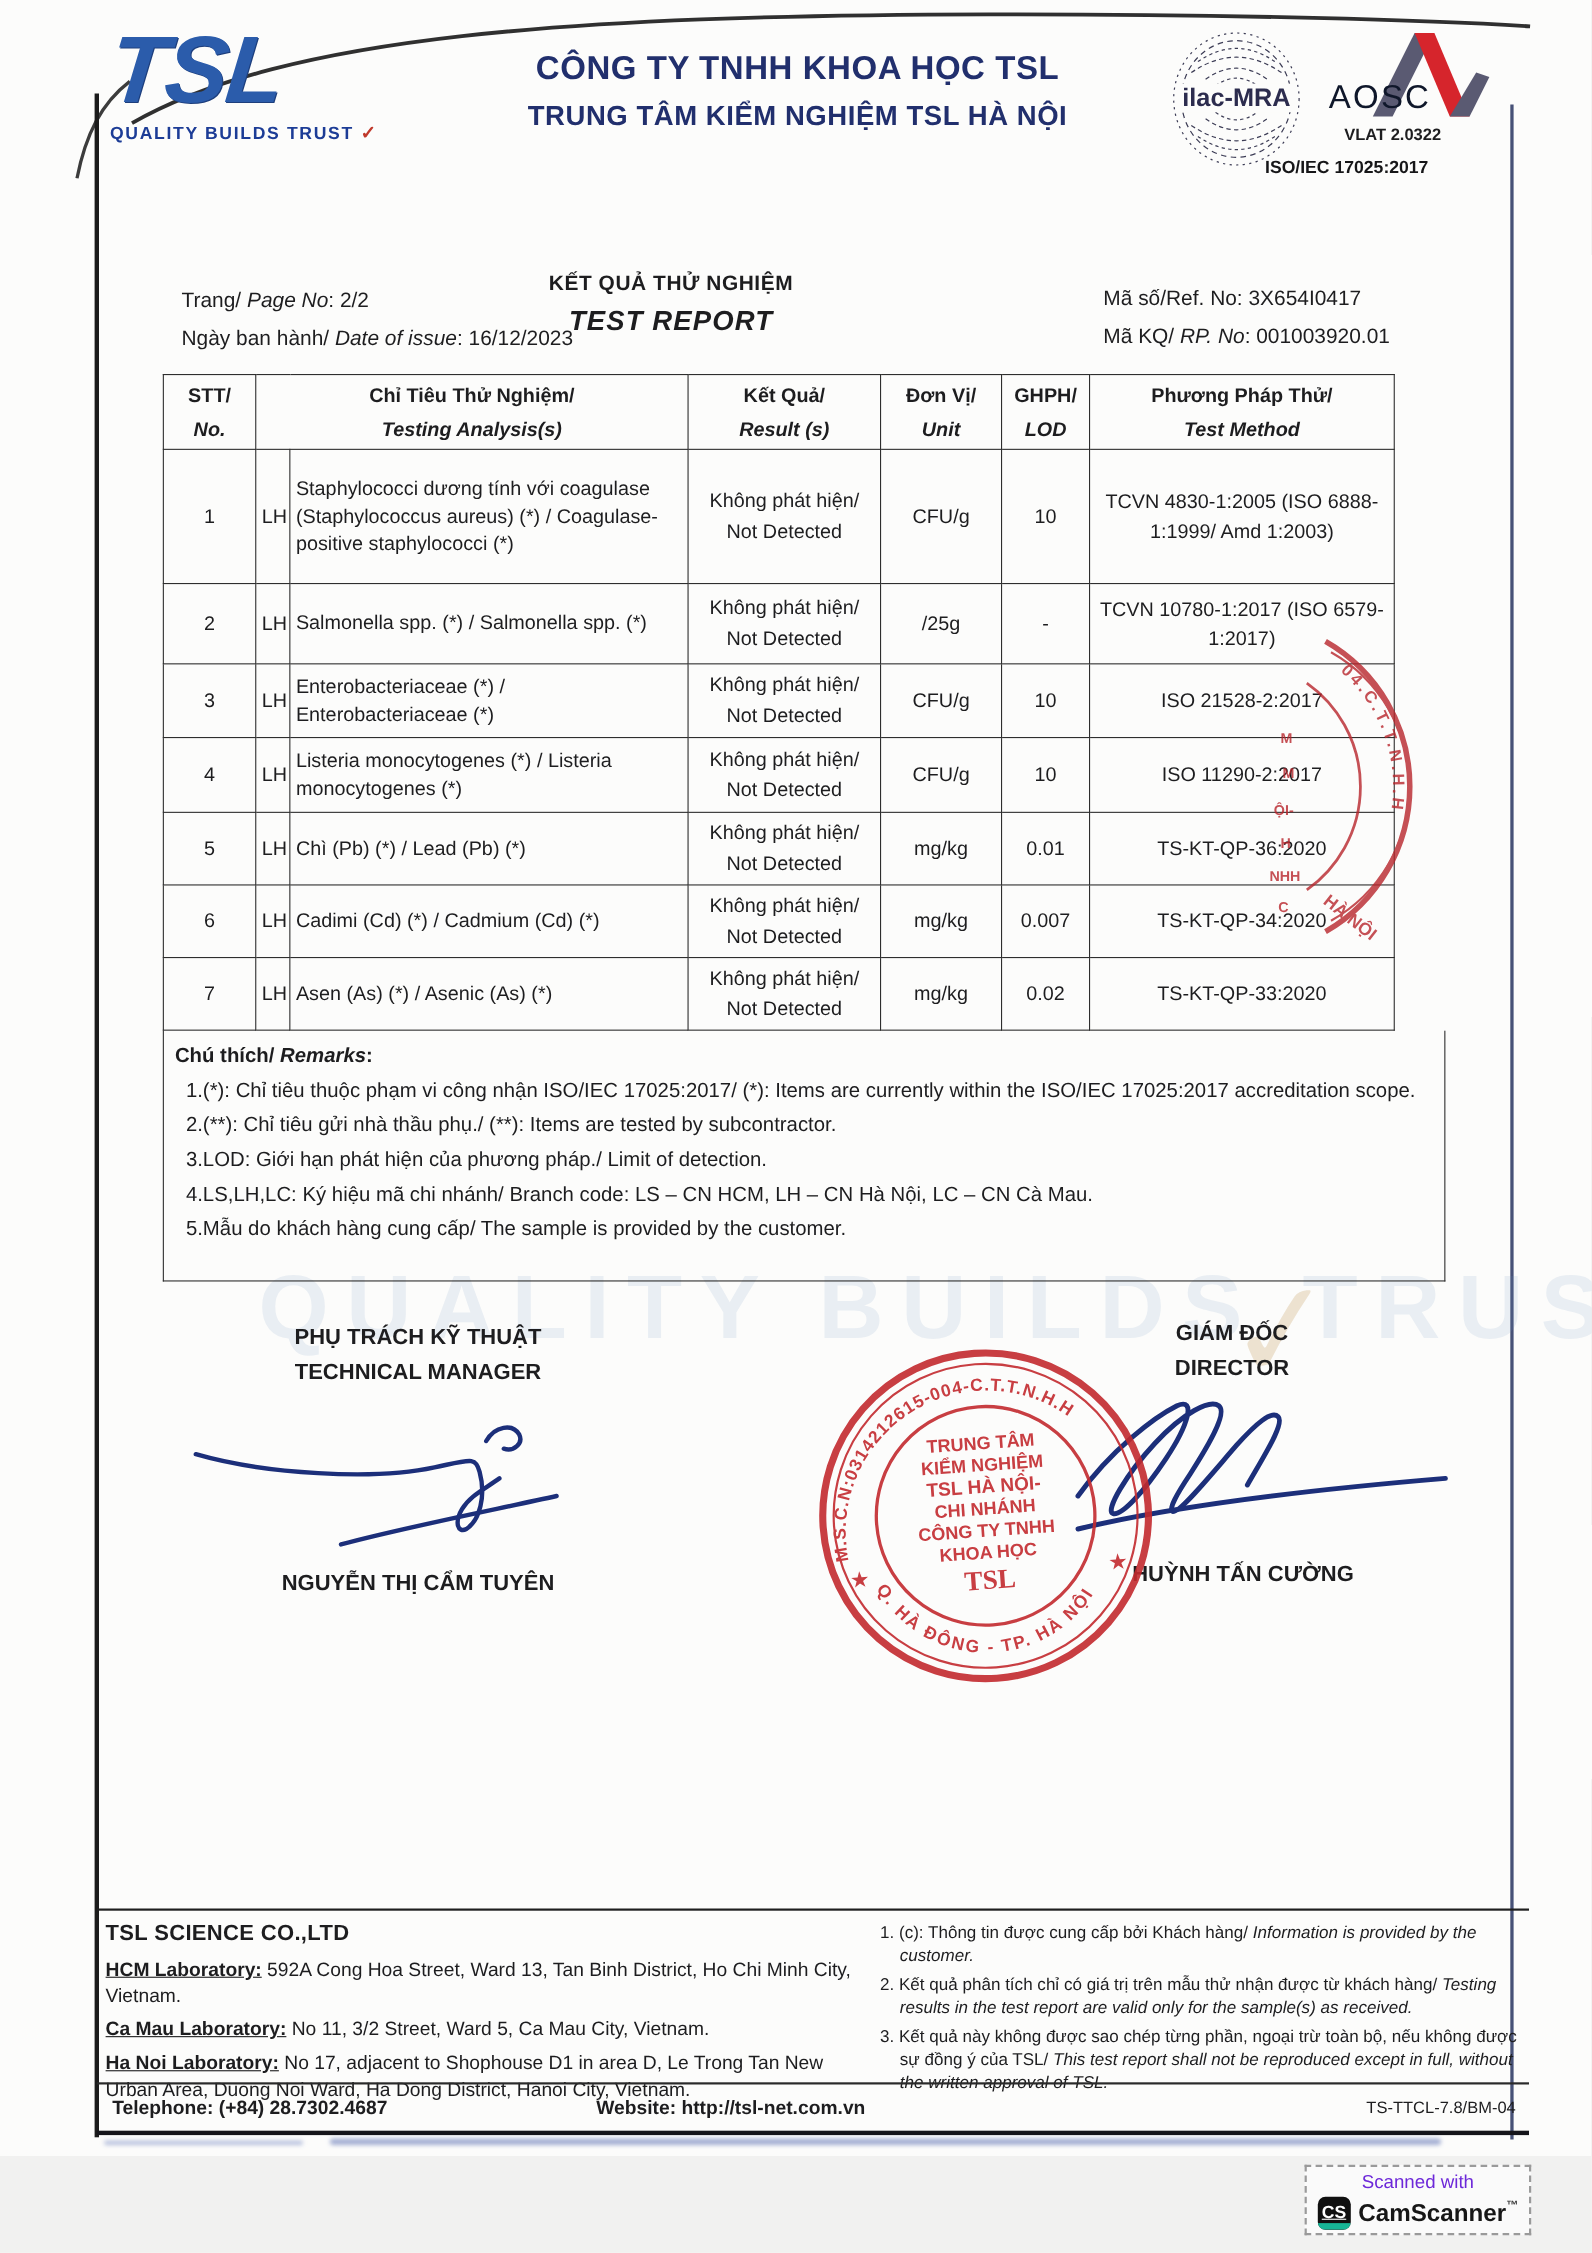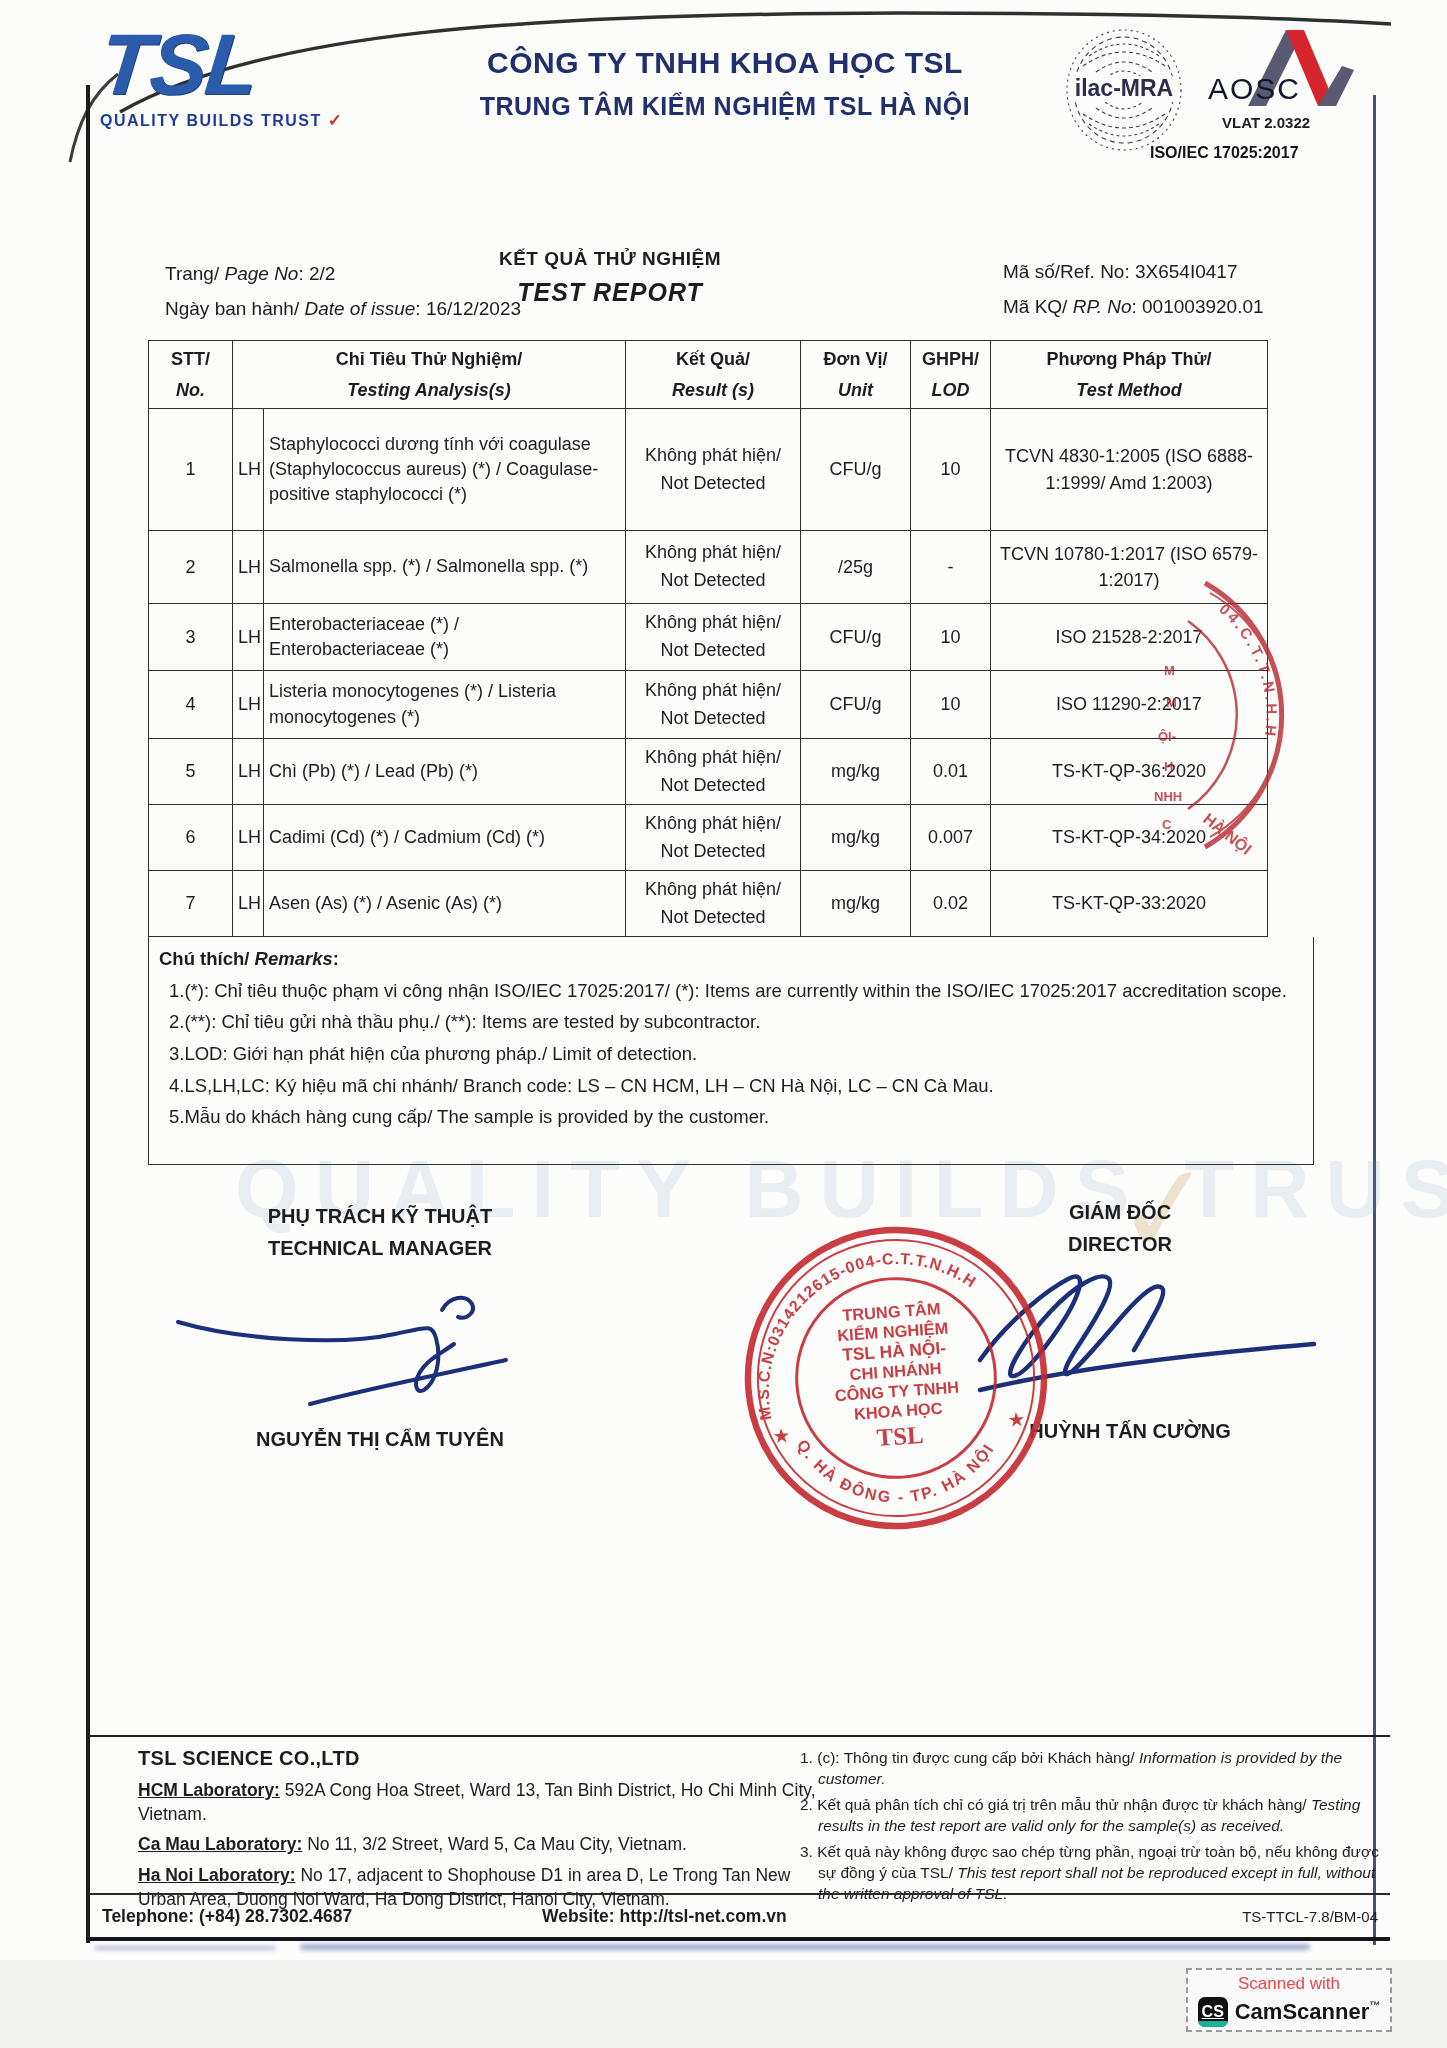--- a/index.html
+++ b/index.html
@@ -66,36 +66,36 @@
   .sig-svg-tech { left:170px; top:1278px; }
   .sig-svg-dir  { left:918px; top:1248px; }
   .stamp-svg { position:absolute; left:742px; top:1224px; opacity:.9; }
   .stamp-frag-svg { position:absolute; left:1150px; top:575px; opacity:.8; pointer-events:none; }
 
   .watermark { position:absolute; left:235px; top:1142px; font-size:82px; font-weight:bold; letter-spacing:16px; color:rgba(110,145,190,.13); white-space:nowrap; }
   .wm-check { position:absolute; left:1115px; top:1140px; font-size:120px; color:rgba(205,172,120,.33); transform:rotate(-6deg); }
 
   
   .footer { position:absolute; left:88px; top:1735px; width:1302px; border-top:2.5px solid #1f1f1f; }
-  .footer-left { position:absolute; left:8px; top:8px; width:690px; font-size:17.5px; line-height:1.35;margin-left:42px; }
+  .footer-left { position:absolute; left:8px; top:8px; width:690px; font-size:17.5px; line-height:1.35; }
   .footer-company { font-size:20px; font-weight:bold; letter-spacing:.3px; }
   .lab-line { margin-top:7px; }
   .lab-label { font-weight:bold; text-decoration:underline; }
   .footer-notes { position:absolute; left:712px; top:6px; width:590px; font-size:15.5px; line-height:1.35; }
   .fnote { margin-top:5px; padding-left:18px; text-indent:-18px; }
   .fnote .it { font-style:italic; }
   .phone-row { position:absolute; left:88px; top:1893px; width:1302px; border-top:2px solid #2a2a2a; height:44px; display:flex; align-items:center; }
   .phone { font-weight:bold; font-size:17.5px; margin-left:14px; width:440px; }
   .website { font-weight:bold; font-size:17.5px; width:540px; }
   .form-code { font-size:15px; text-align:right; flex:1; padding-right:12px; }
 
   
   .scan-strip { position:absolute; left:0; top:1960px; width:1447px; height:88px; background:#f1f1f0; }
   .cs-badge { position:absolute; left:1186px; top:8px; width:206px; height:64px; background:#fafafa; border:2px dashed #9a9a9a; display:flex; flex-direction:column; align-items:center; justify-content:center; }
-  .cs-line1 { font-size:17px; color:#ef4444; }
+  .cs-line1 { font-size:17px; color:#6d28d9; }
   .cs-line2 { display:flex; align-items:center; margin-top:3px; }
   .cs-icon { width:30px; height:30px; background:#101010; border-radius:7px; position:relative; display:flex; align-items:center; justify-content:center; overflow:hidden; }
   .cs-icon span { color:#fff; font-weight:bold; font-size:16px; position:relative; z-index:2;text-decoration:underline; }
   .cs-icon::after { content:""; position:absolute; left:0; bottom:0; width:100%; height:6px; background:#17b596; }
   .cs-name { font-size:22px; font-weight:bold; color:#161616; margin-left:7px; }
   .cs-tm { font-size:11px; color:#333; vertical-align:top; }
 </style>
 </head>
 <body>
 

